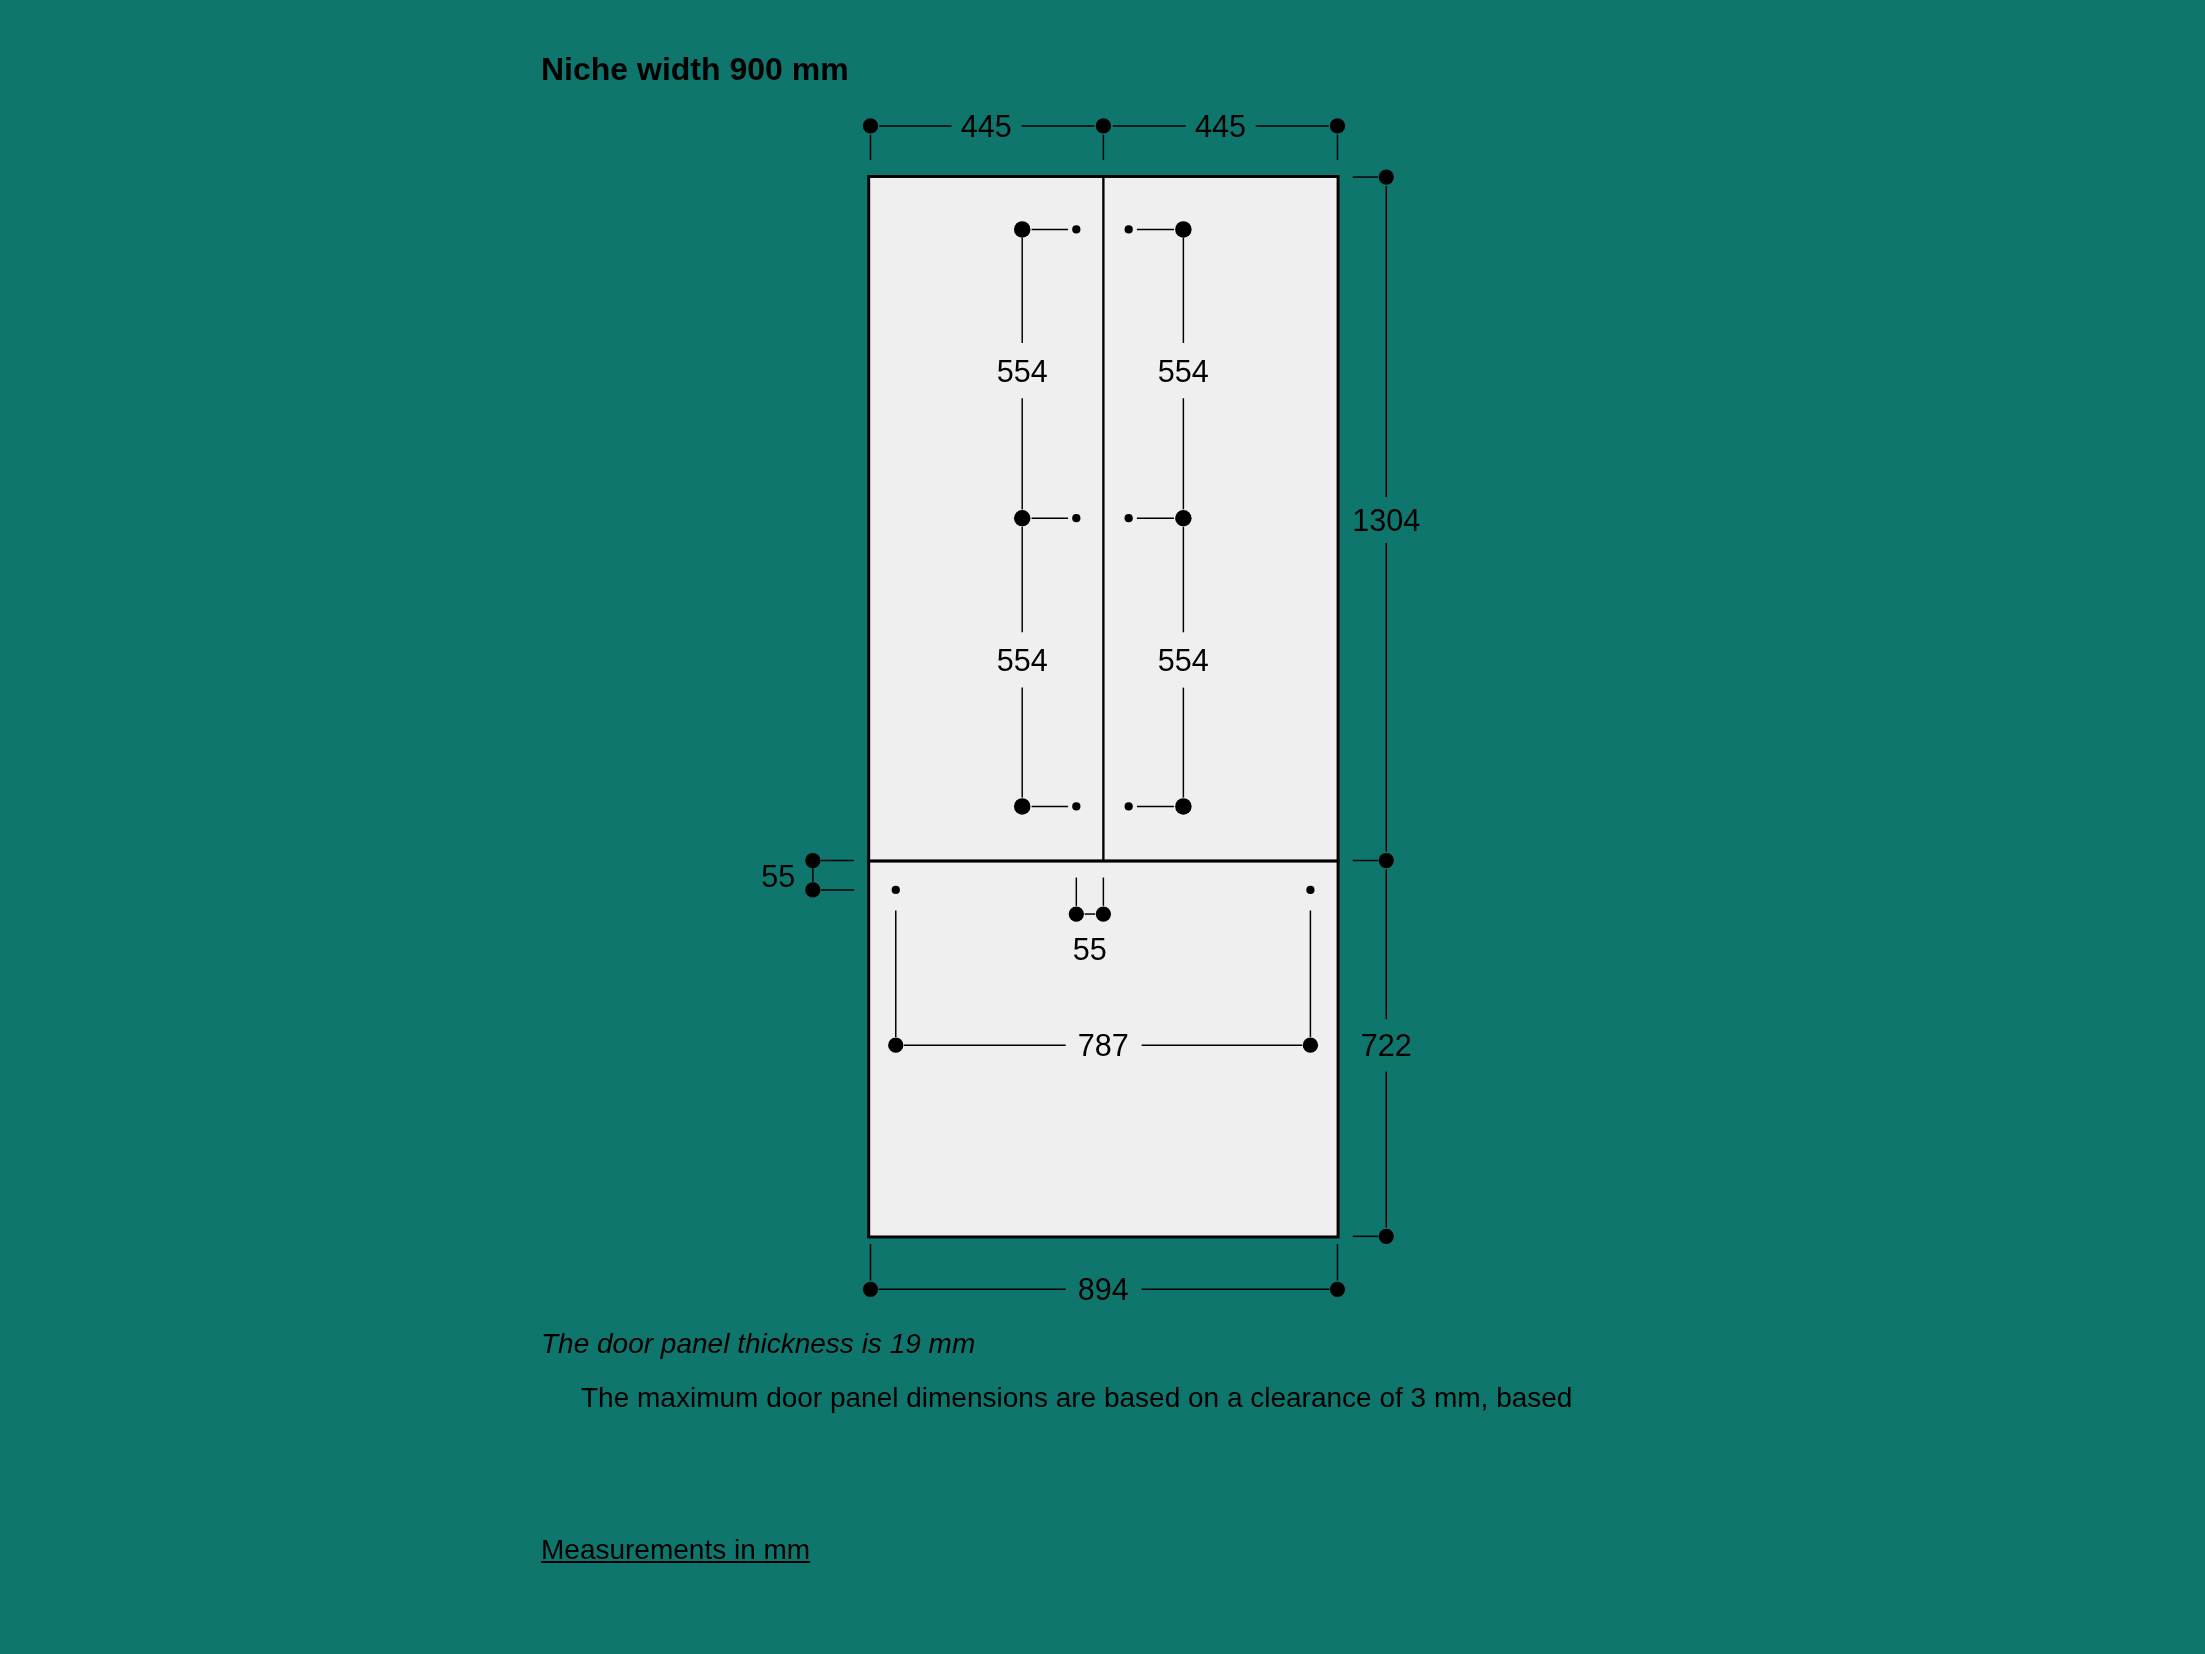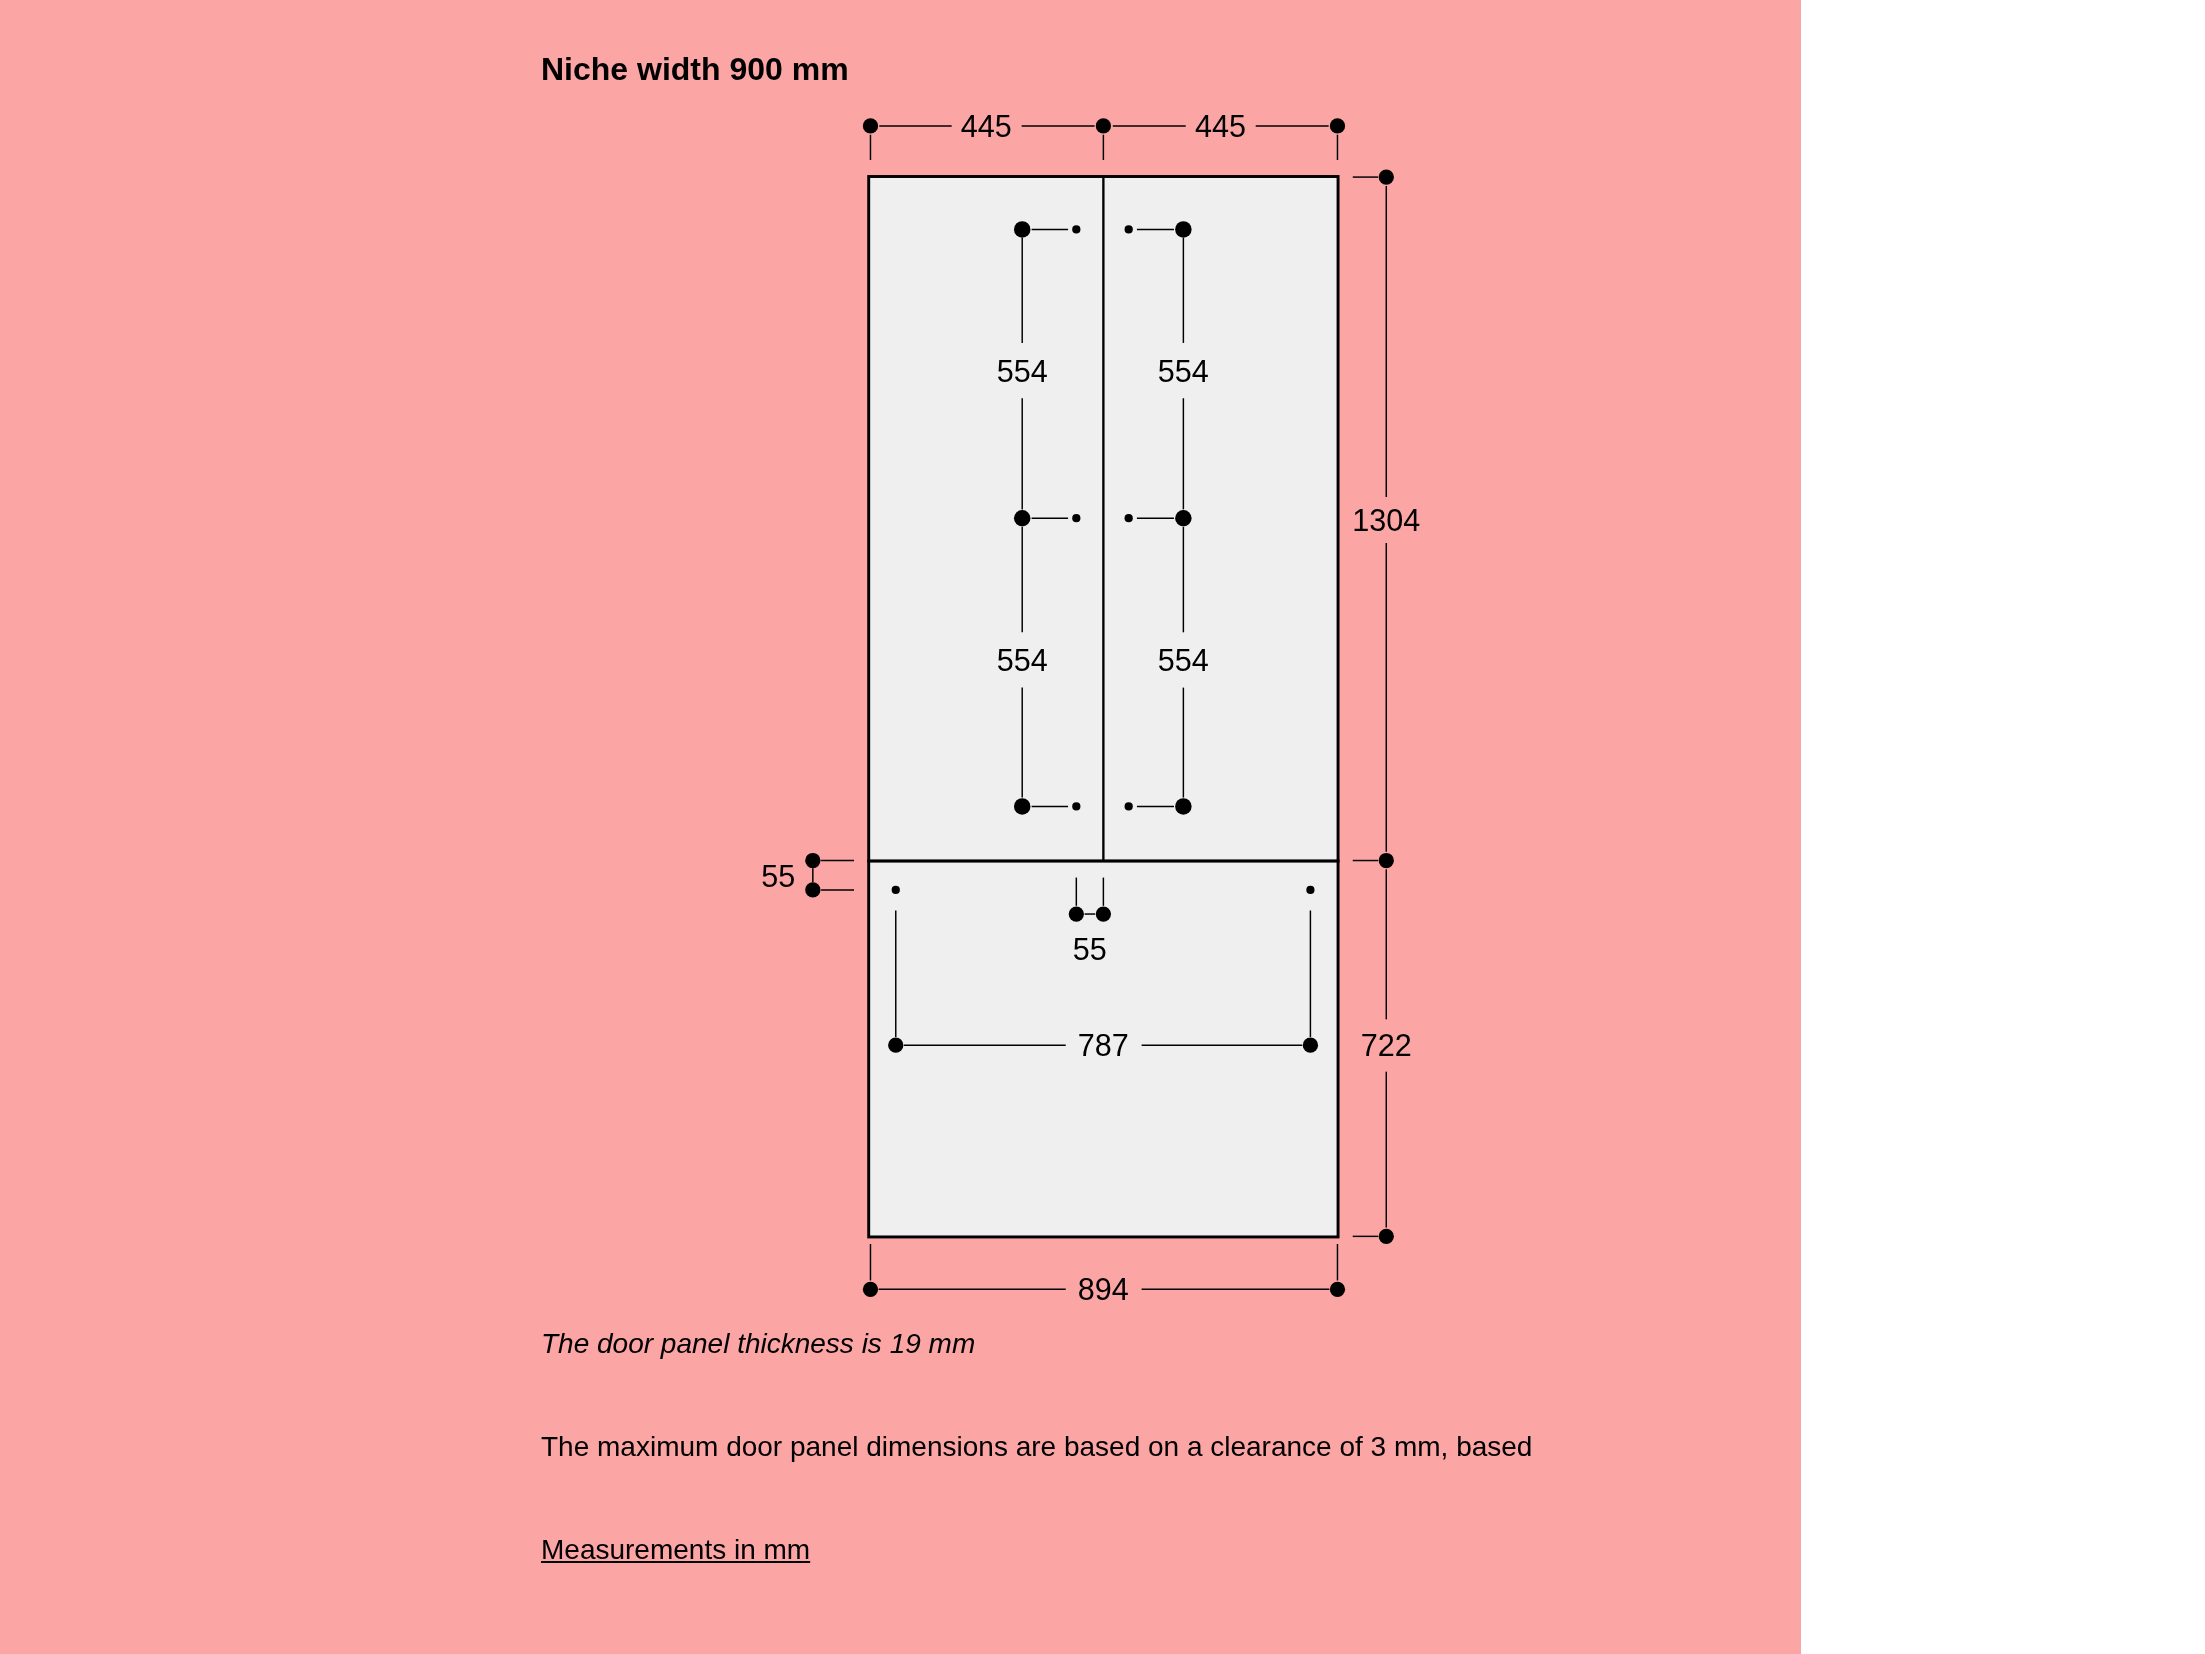--- a/index.html
+++ b/index.html
@@ -3,23 +3,23 @@
 <meta charset="utf-8">
 <style>
   html, body {
     margin: 0;
     padding: 0;
     background: #ffffff;
     font-family: "Liberation Sans", sans-serif;
   }
   #canvas {
     position: relative;
-    width: 1801px;
+    width: 2205px;
     height: 1654px;
-    background: #fca5a5;
+    background: #0f766e;
     overflow: hidden;
   }
   #diagram-svg {
     position: absolute;
     left: 0;
     top: 0;
   }
   .page-title {
     position: absolute;
     left: 541px;
@@ -31,21 +31,21 @@
   }
   .note {
     position: absolute;
     left: 541px;
     font-size: 28px;
     line-height: 36px;
     color: #000;
     white-space: nowrap;
   }
   .note-1 { top: 1326px; font-style: italic; }
-  .note-2 { top: 1429px; }
+  .note-2 { top: 1380px; margin-left: 40px; }
   .note-3 { top: 1532px; text-decoration: underline; }
   svg text {
     font-family: "Liberation Sans", sans-serif;
     font-size: 52px;
     fill: #000;
   }
 </style>
 </head>
 <body>
 

